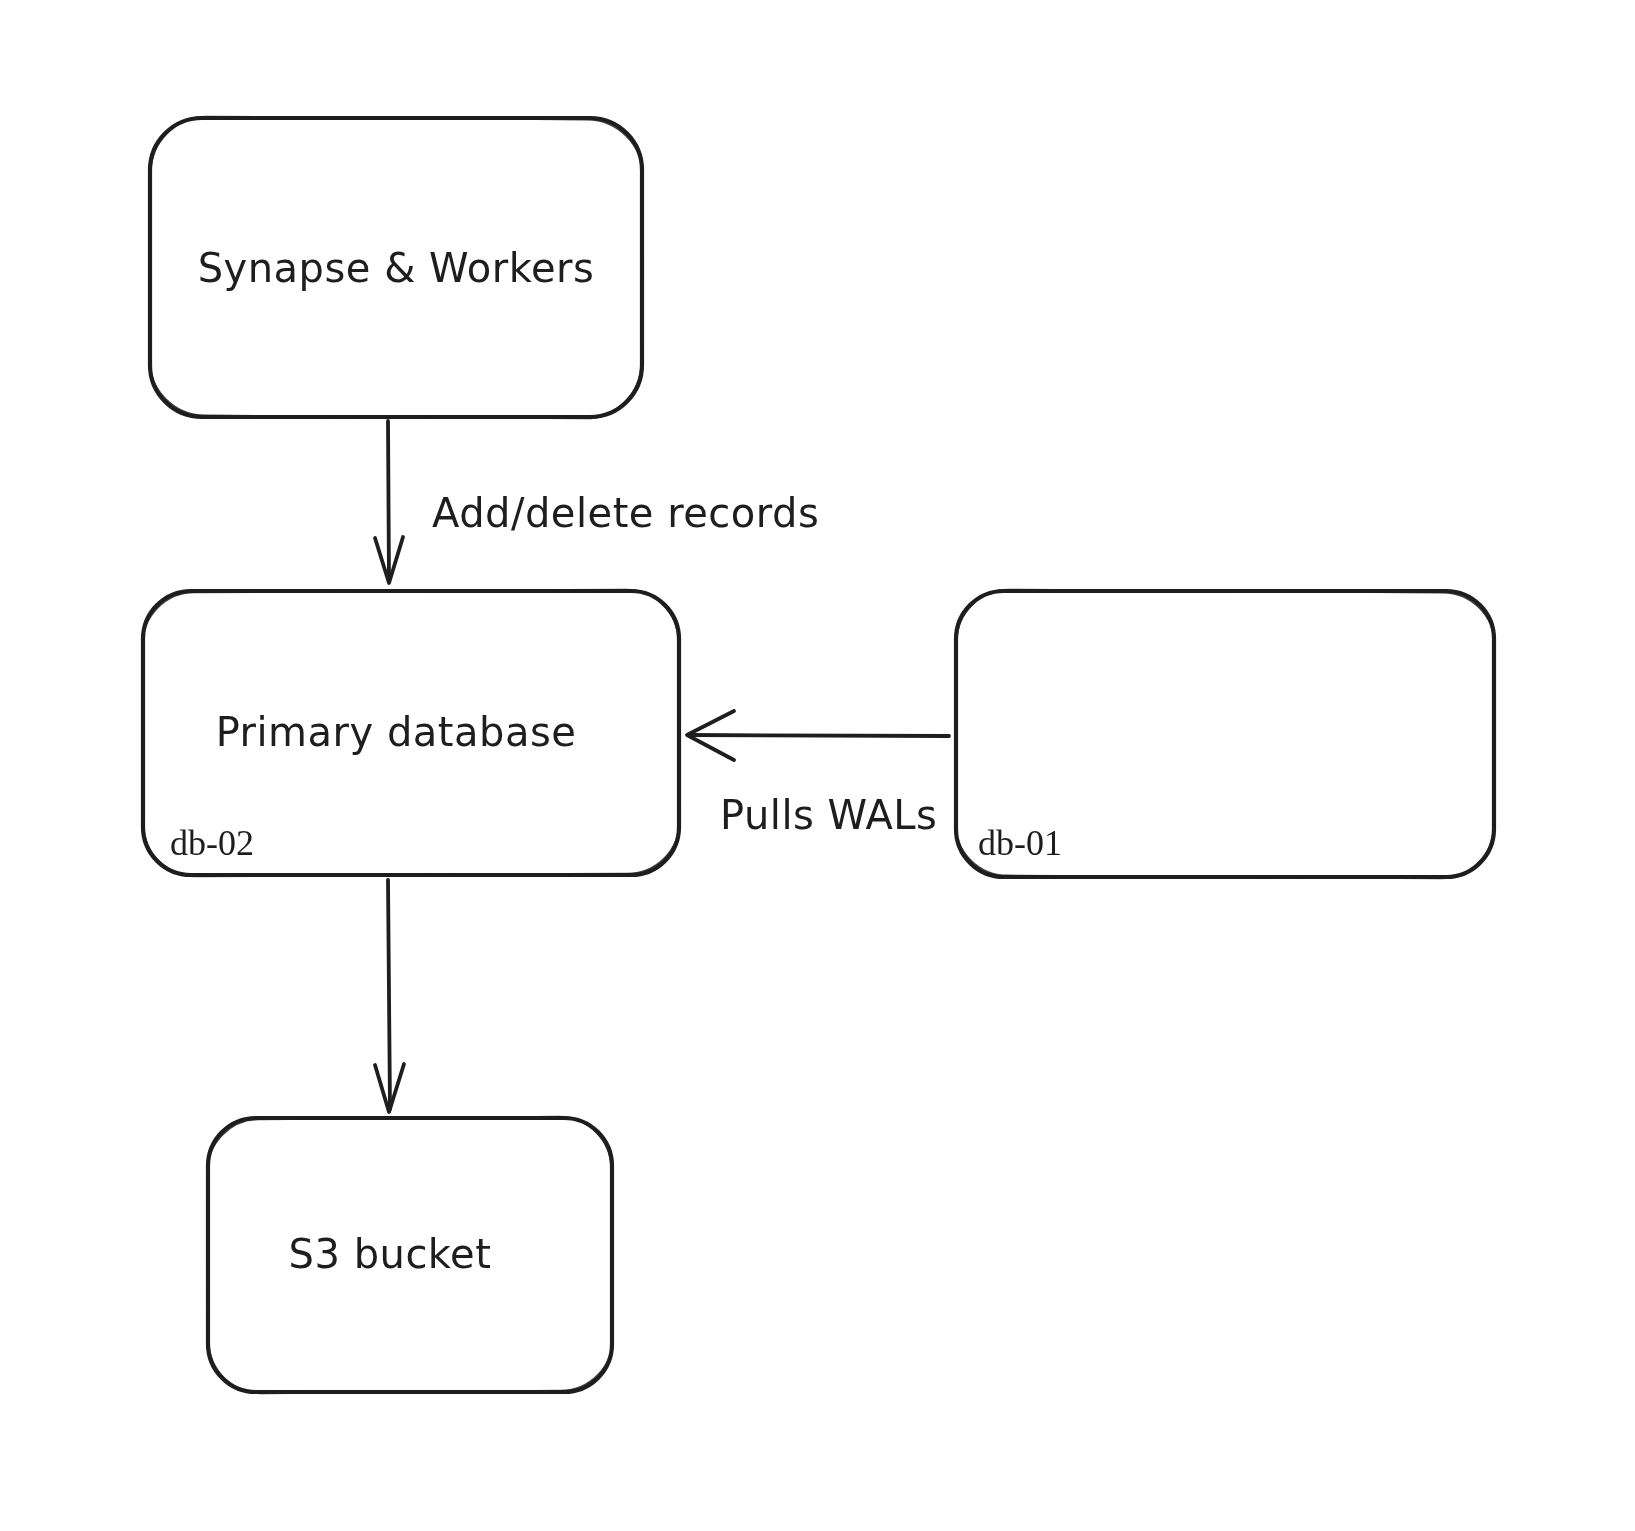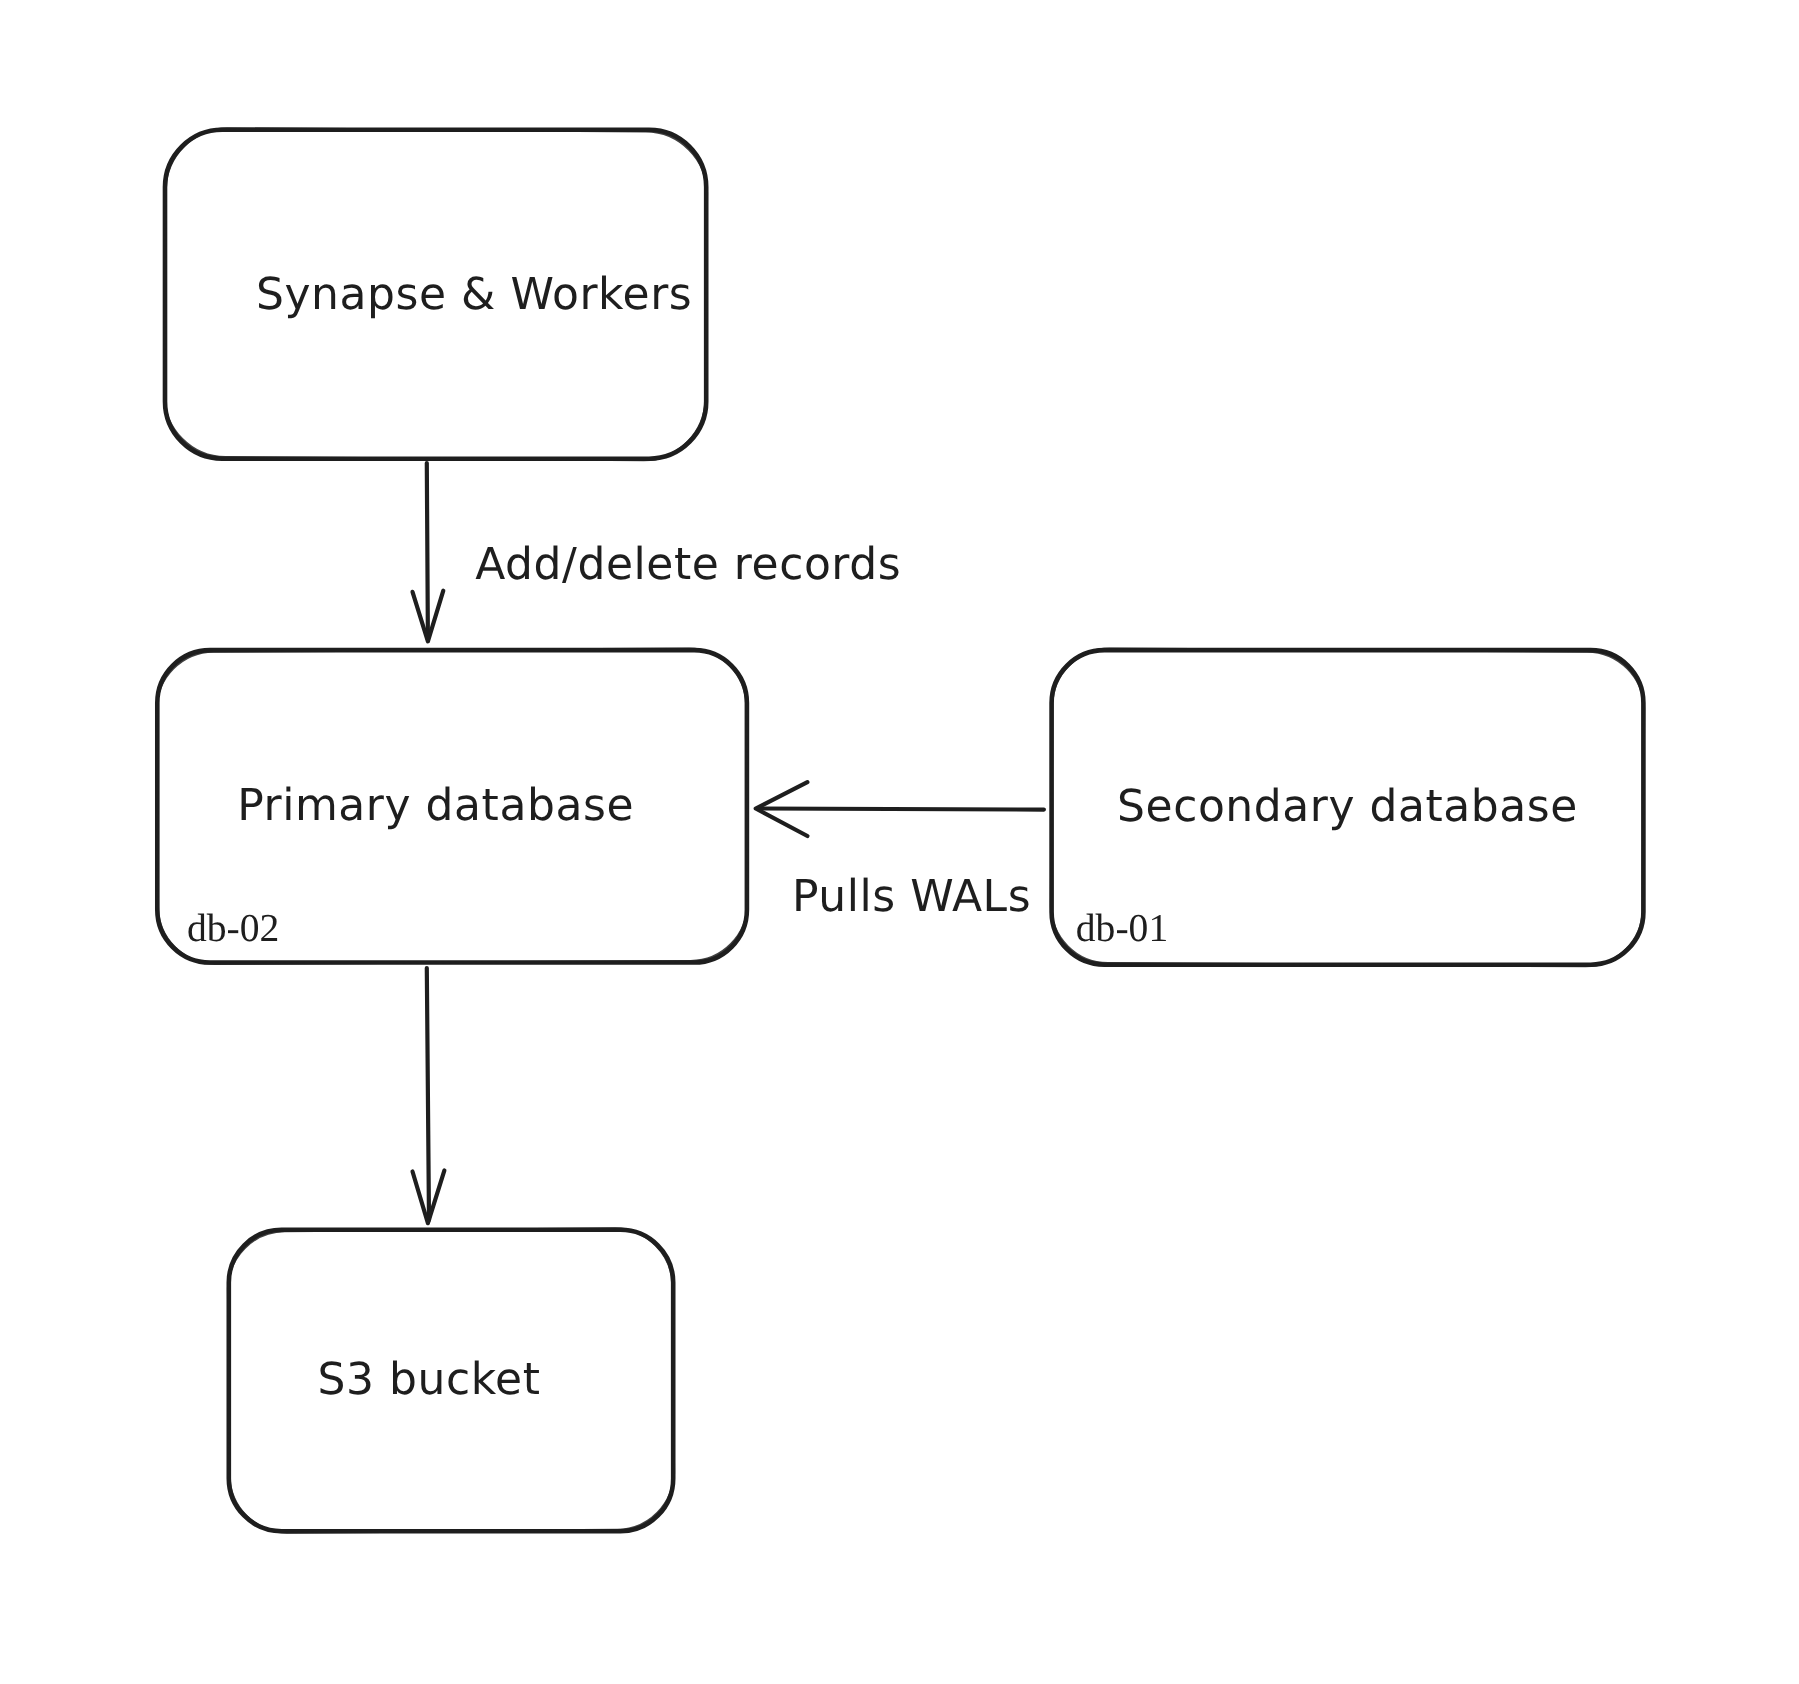--- a/index.html
+++ b/index.html
@@ -90,27 +90,26 @@
       <path class="edge-line" d="M949 736 L689 735"></path>
       <path class="edge-head" d="M734 711 L687 735 L734 760"></path>
     </g>
 
     <g>
       <path class="edge-line" d="M388 880 L390 1109"></path>
       <path class="edge-head" d="M375 1065 L389 1112 L404 1064"></path>
     </g>
   </svg>
 
-  <div class="node-label" style="left:147px; top:117px; width:498px; height:301px;padding-left:35px;">Synapse &amp; Workers</div>
+  <div class="node-label" style="left:147px; top:117px; width:498px; height:301px;">Synapse &amp; Workers</div>
 
   <div class="node-label" style="left:142px; top:590px; width:508px; height:284px;">Primary database</div>
 
   <div class="code-label" style="left:170px; top:822px;">db-02</div>
 
-  <div class="node-label" style="left:955px; top:590px; width:540px; height:286px;">Secondary database</div>
 
   <div class="code-label" style="left:978px; top:822px;">db-01</div>
 
   <div class="node-label" style="left:207px; top:1117px; width:366px; height:274px;">S3 bucket</div>
 
   <div class="edge-label" style="left:432px; top:458px;">Add/delete records</div>
 
   <div class="edge-label" style="left:720px; top:760px;">Pulls WALs</div>
 
 

